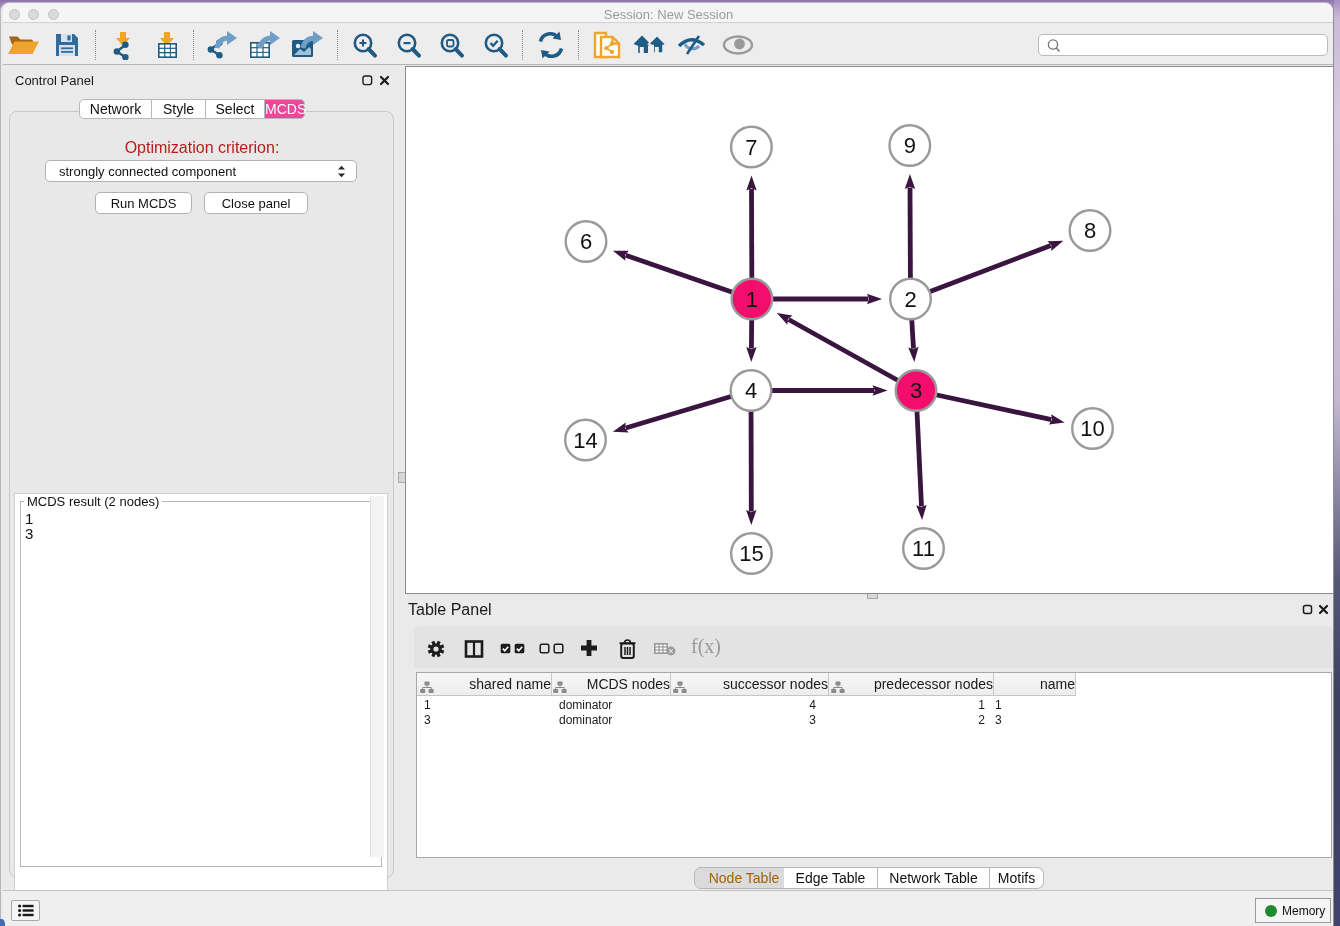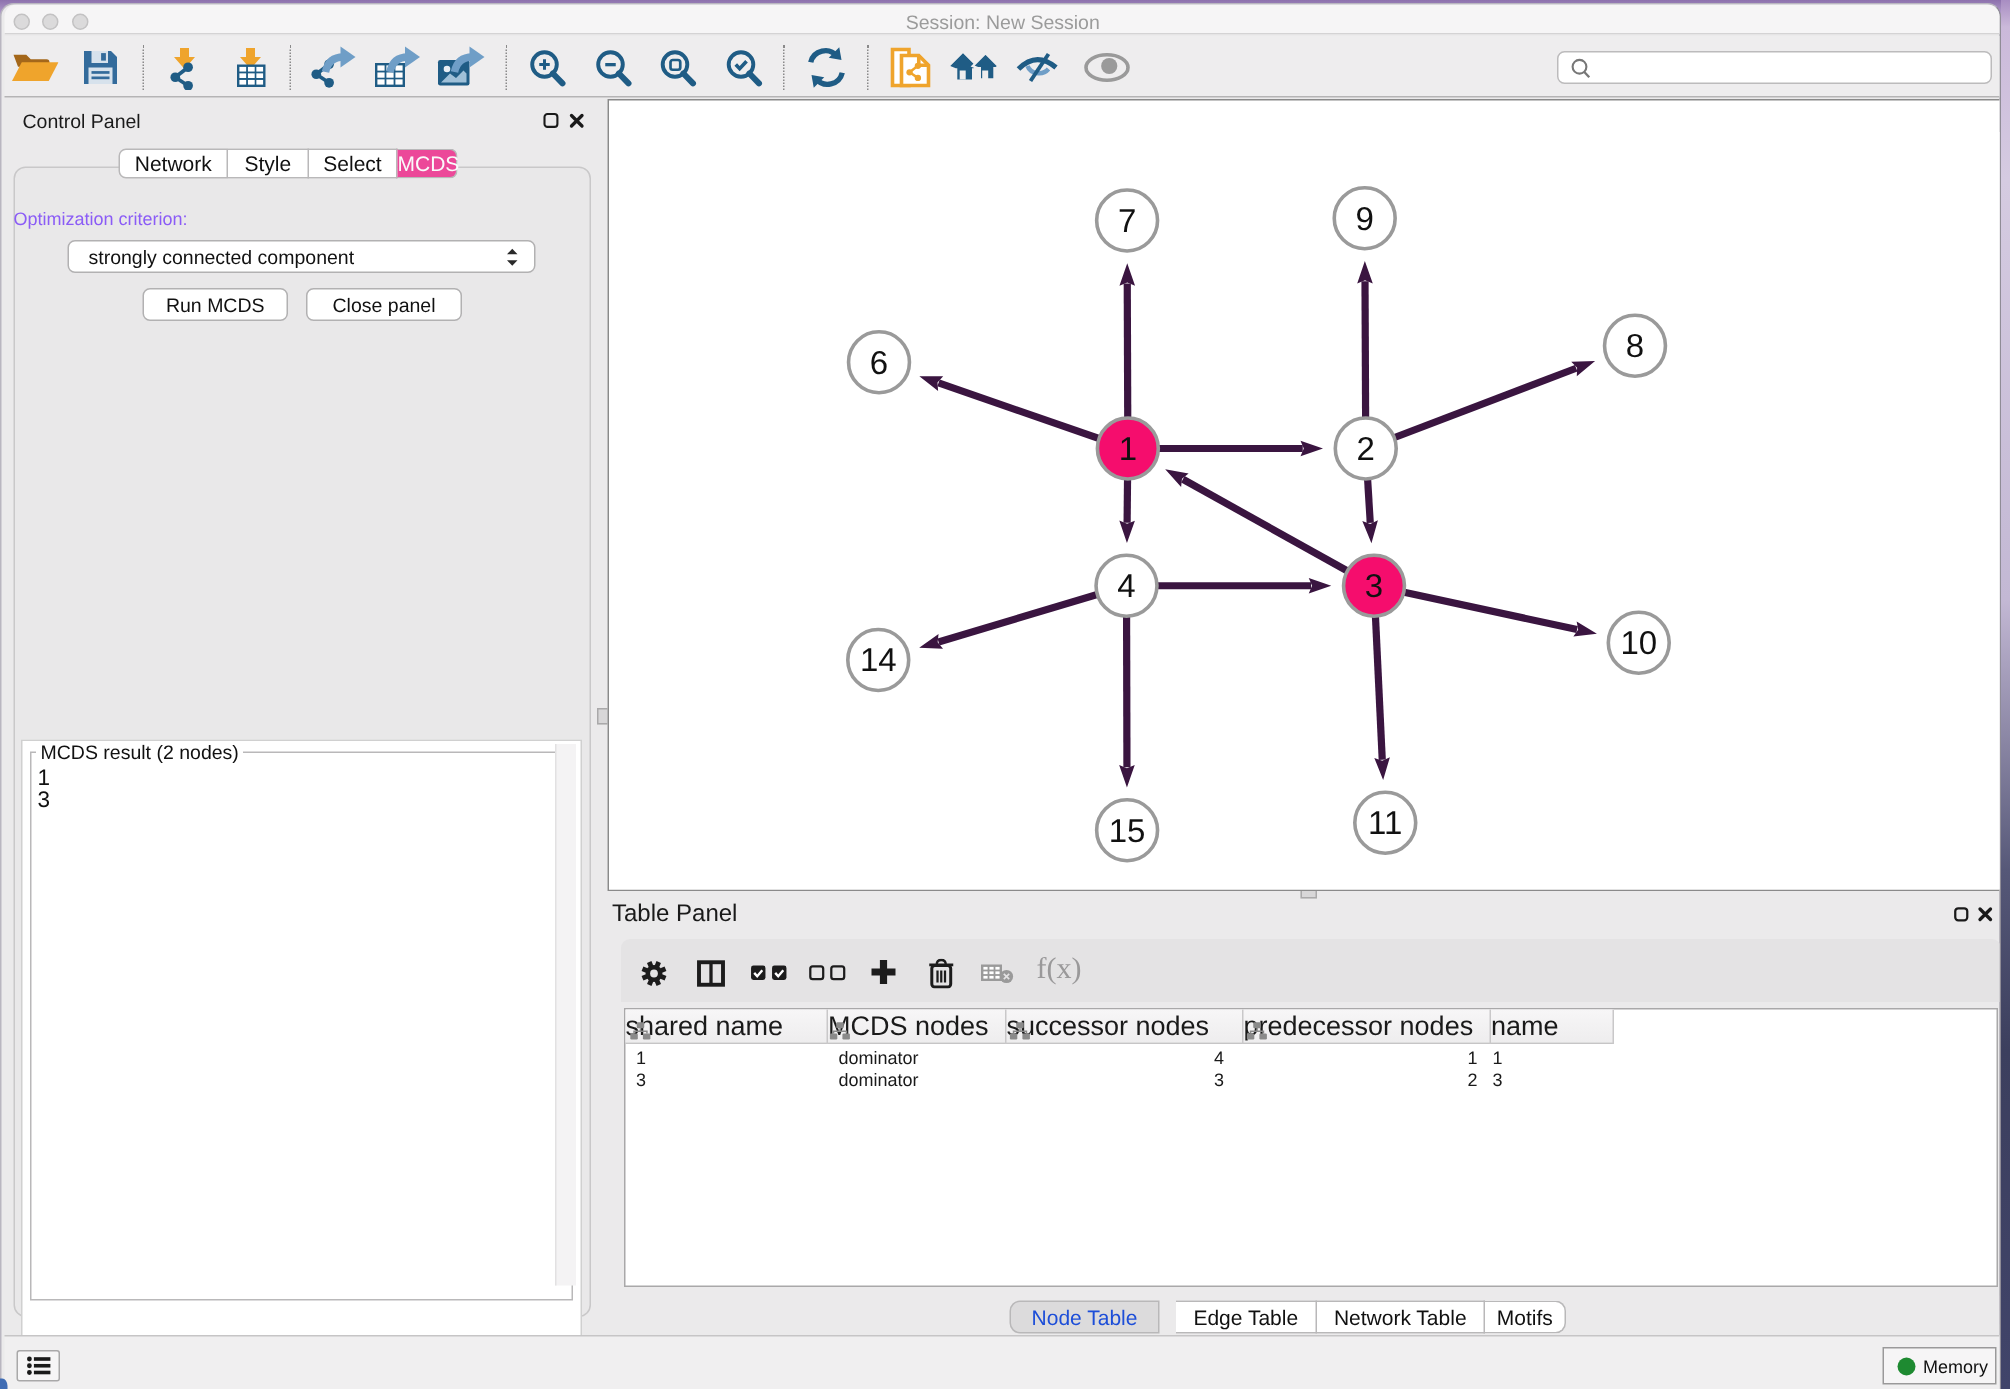--- a/index.html
+++ b/index.html
@@ -23,21 +23,21 @@
 #grouplabel{position:absolute;left:3px;top:-8px;background:#fff;font-size:13px;color:#111;padding:0 3px}
 #resscroll{position:absolute;right:3px;top:2px;width:14px;height:361px;background:#f4f3f4;border-left:1px solid #e2e1e2}
 #netwin{position:absolute;left:402px;top:63px;width:930px;height:528px;border:1px solid #8a8a8a;background:#fff}
 #nettitle{position:absolute;left:0;top:0;width:928px;height:20px;background:linear-gradient(180deg,#fcfbfc,#e9e8e9 55%,#d3d2d3);border-bottom:1px solid #9e9d9e}
 .mac{position:absolute;top:4px;width:11px;height:11px;border-radius:50%}
 #netcanvas{position:absolute;left:0;top:21px;width:928px;height:505px;background:#fff}
 #tptitle{position:absolute;left:405px;top:598px;font-size:16px;color:#1a1a1a}
 #tbltoolbar{position:absolute;left:411px;top:623px;width:920px;height:42px;background:#e4e3e4;border-radius:6px 6px 0 0}
 #tblarea{position:absolute;left:413px;top:669px;width:916px;height:186px;background:#fff;border:1px solid #a9a8a9}
 #tblhead{position:absolute;left:0;top:0;width:659px;height:23px;background:linear-gradient(180deg,#f7f6f7,#eeedee);border-bottom:1px solid #c6c5c6}
-.hcell{position:absolute;top:0;height:23px;border-right:1px solid #c9c8c9;font-size:18px;color:#1a1a1a;text-align:left;line-height:23px}
+.hcell{position:absolute;top:0;height:23px;border-right:1px solid #c9c8c9;font-size:14px;color:#1a1a1a;text-align:right;line-height:23px}
 .cell{position:absolute;font-size:12px;color:#1a1a1a}
 .btab{position:absolute;top:864px;height:22px;background:#fff;border:1px solid #b9b8b9;font-size:14px;color:#111;text-align:center;line-height:21px}
 #statusbar{position:absolute;left:0;top:887px;width:1332px;height:36px;background:#f0eff0;border-top:1px solid #c6c5c6}
 #memory{position:absolute;left:1252px;top:895px;width:76px;height:25px;background:#f6f5f6;border:1px solid #9a999a;font-size:12px;color:#111;text-align:left;line-height:24px;padding-left:26px}
 #listbtn{position:absolute;left:8px;top:897px;width:29px;height:21px;background:#f6f5f6;border:1px solid #a9a8a9;border-radius:2px}
 svg text{font-family:"Liberation Sans",sans-serif}
 </style></head><body>
 <div id="sliver"></div>
 <div id="win">
 <div id="sh">
@@ -189,21 +189,21 @@
         <rect x="1" y="1" width="8.6" height="8.6" rx="2" fill="none" stroke="#1a1a1a" stroke-width="1.4"></rect>
       </svg>
 <svg style="position:absolute;left:376px;top:72px" width="11" height="11" viewBox="0 0 11 11">
         <path d="M2 2 L9 9 M9 2 L2 9" stroke="#1a1a1a" stroke-width="2.2" stroke-linecap="round"></path>
       </svg>
 <div id="cpanel"></div>
 <div class="tab" style="left:76px;width:73px;border-radius:5px 0 0 5px">Network</div>
 <div class="tab" style="left:149px;width:54px;border-left:none">Style</div>
 <div class="tab" style="left:203px;width:59px;border-left:none">Select</div>
 <div class="tab" style="left:262px;width:40px;background:#ec4899;color:#fafafa;border-left:none;border-radius:0 5px 5px 0">MCDS</div>
-<div class="abs" style="left:6px;top:136px;width:386px;font-size:12px;color:#8b5cf6">Optimization criterion:</div>
+<div class="abs" style="left:6px;top:136px;width:386px;text-align:center;font-size:16px;color:#b91c1c">Optimization criterion:</div>
 <div id="dropdown">strongly connected component
 <svg width="11" height="16" viewBox="0 0 11 16" style="position:absolute;right:9px;top:3px">
           <path d="M2 5.5 L5.5 1.8 L9 5.5 Z M2 9.5 L5.5 13.2 L9 9.5 Z" fill="#2a2a2a"></path>
         </svg>
 </div>
 <div class="btn" style="left:92px;width:97px">Run MCDS</div>
 <div class="btn" style="left:201px;width:104px">Close panel</div>
 <div id="resultbox">
  <div id="groupbox">
           <div id="grouplabel">MCDS result (2 nodes)</div>
@@ -387,21 +387,21 @@
         </g>
       </svg>
       <svg style="position:absolute;left:828px;top:678px" width="14" height="13" viewBox="0 0 14 13">
         <g fill="#8a8a8a">
           <rect x="4.5" y="0.5" width="5" height="4" rx="0.8"></rect>
           <rect x="0.2" y="8" width="5" height="4" rx="0.8"></rect>
           <rect x="8.6" y="8" width="5" height="4" rx="0.8"></rect>
           <path d="M7 4.5 v2 M2.7 8 v-1.5 h8.6 V8" stroke="#8a8a8a" stroke-width="1" fill="none"></path>
         </g>
       </svg>
-<div class="btab" style="left:670px;width:100px;background:#dcdbdc;color:#1d4ed8;border-radius:7px 0 0 7px">Node Table</div>
+<div class="btab" style="left:691px;width:100px;background:#dcdbdc;color:#a16207;border-radius:7px 0 0 7px">Node Table</div>
 <div class="btab" style="left:781px;width:94px;border-left:none">Edge Table</div>
 <div class="btab" style="left:875px;width:112px;border-left:none">Network Table</div>
 <div class="btab" style="left:987px;width:54px;border-left:none;border-radius:0 7px 7px 0">Motifs</div>
 <div id="statusbar"></div>
 <div id="listbtn"><svg width="16" height="13" viewBox="0 0 16 13" style="margin:3px 0 0 6px">
           <g fill="#1a1a1a">
             <circle cx="1.6" cy="2" r="1.6"></circle>
             <circle cx="1.6" cy="6.5" r="1.6"></circle>
             <circle cx="1.6" cy="11" r="1.6"></circle>
             <rect x="4.6" y="0.8" width="11" height="2.4"></rect>

